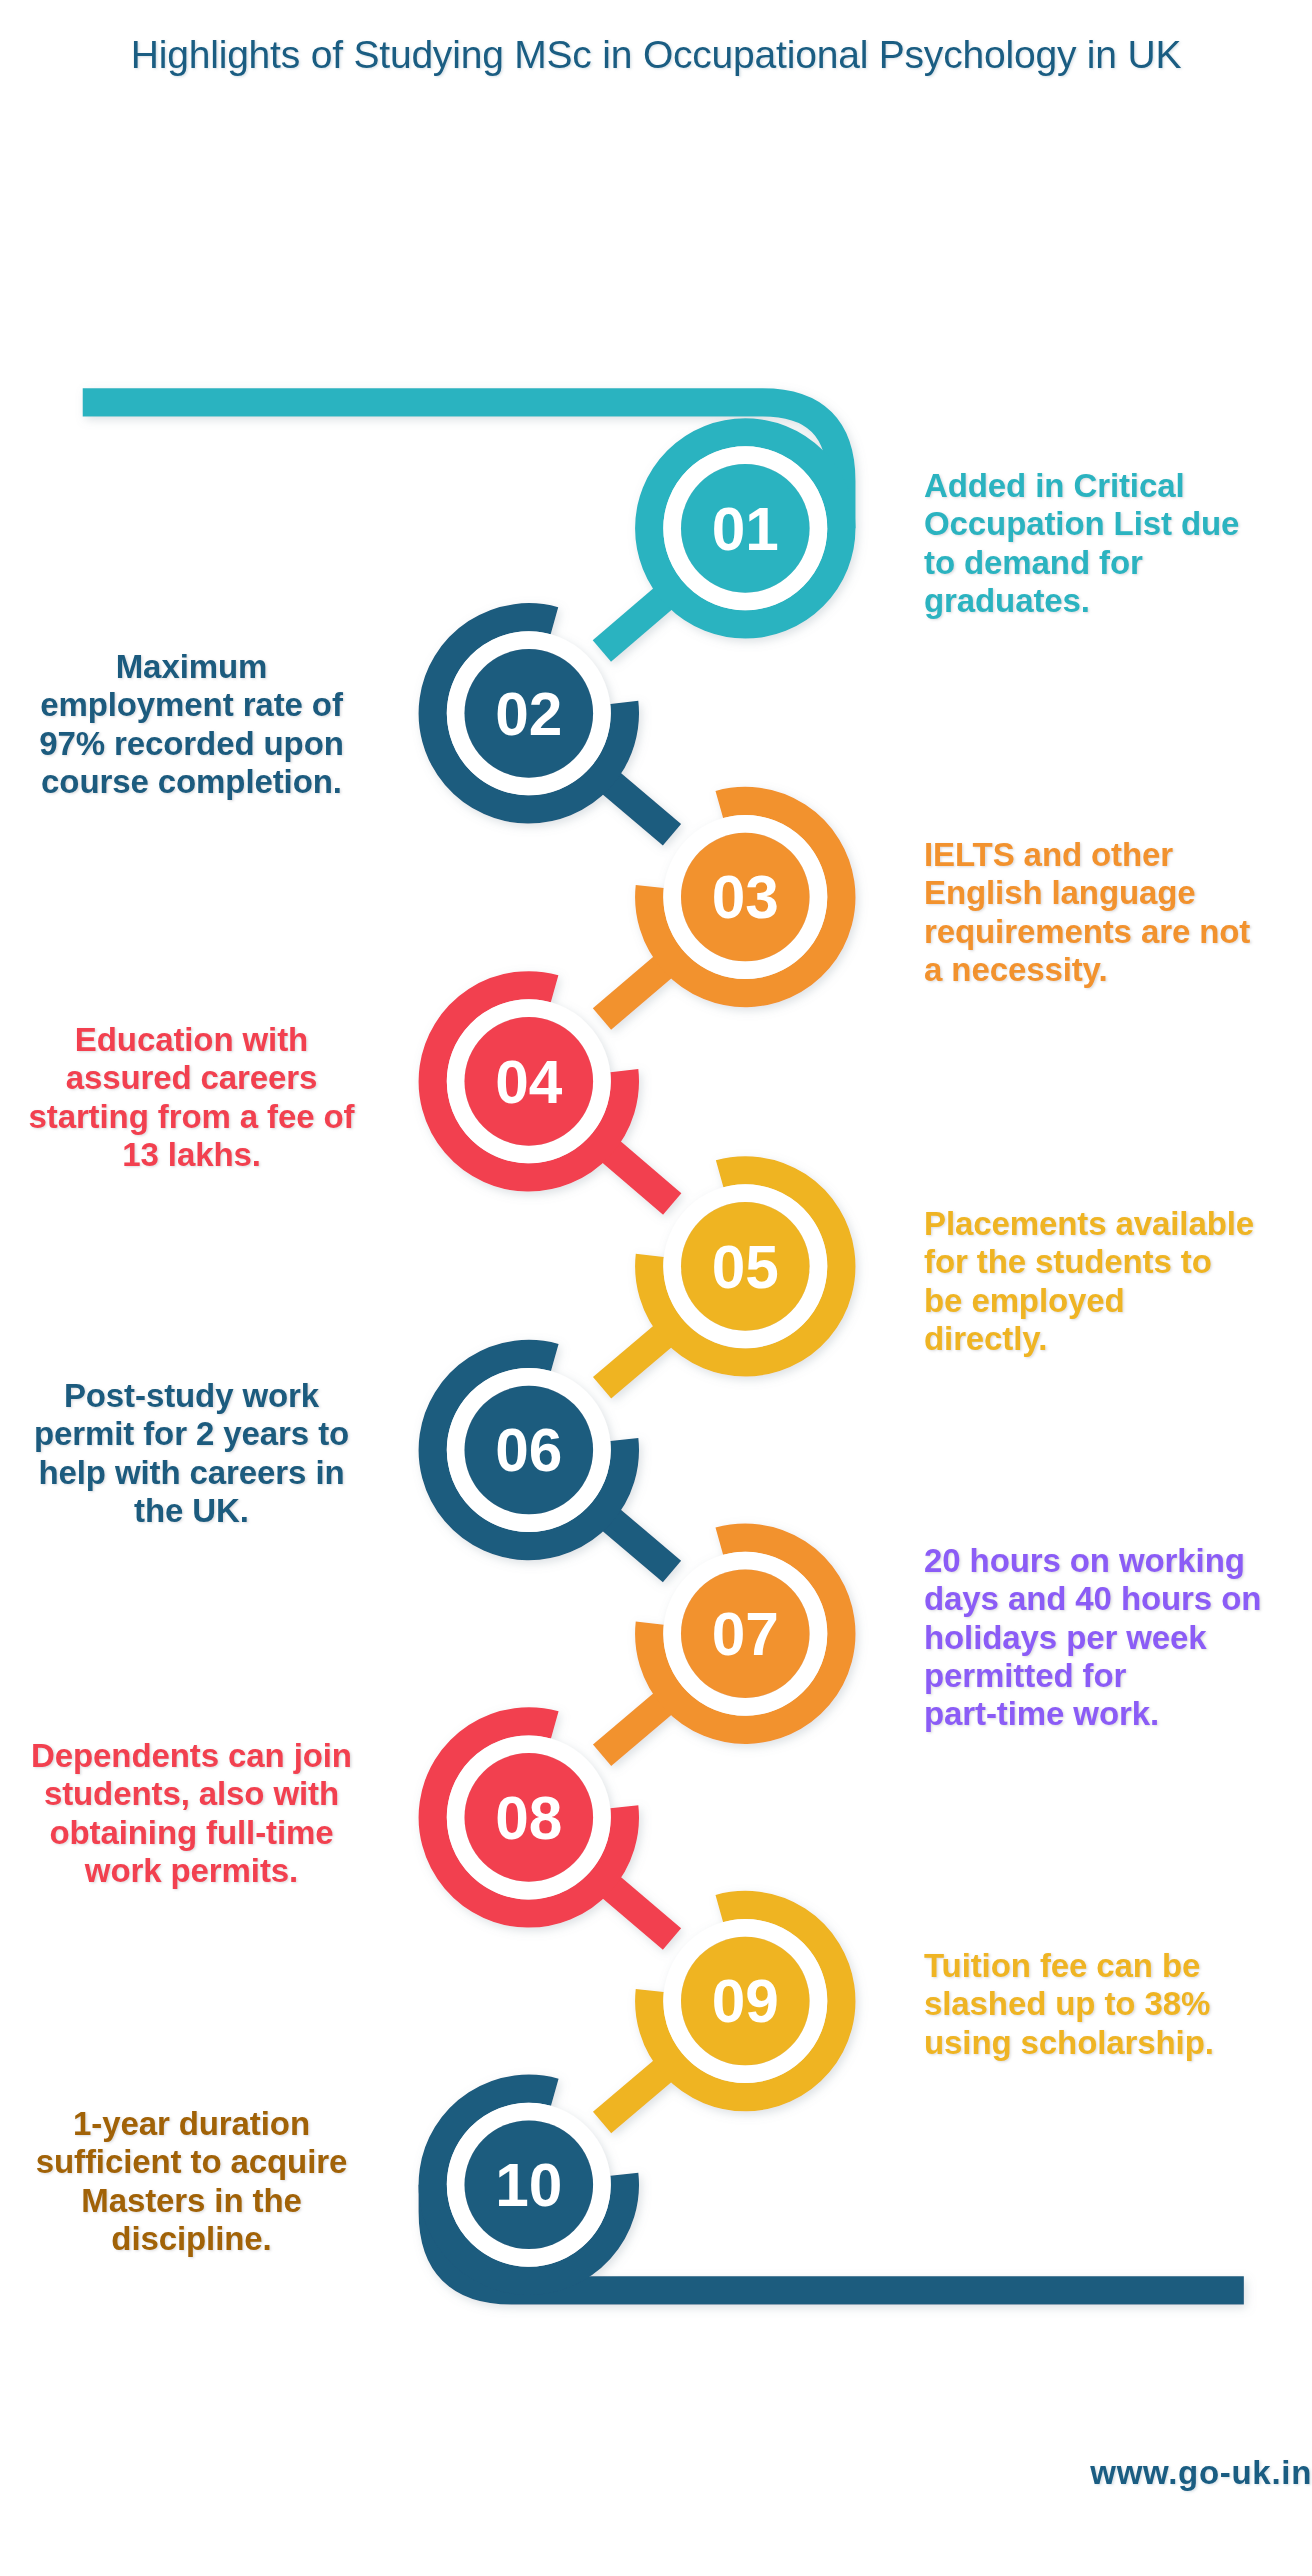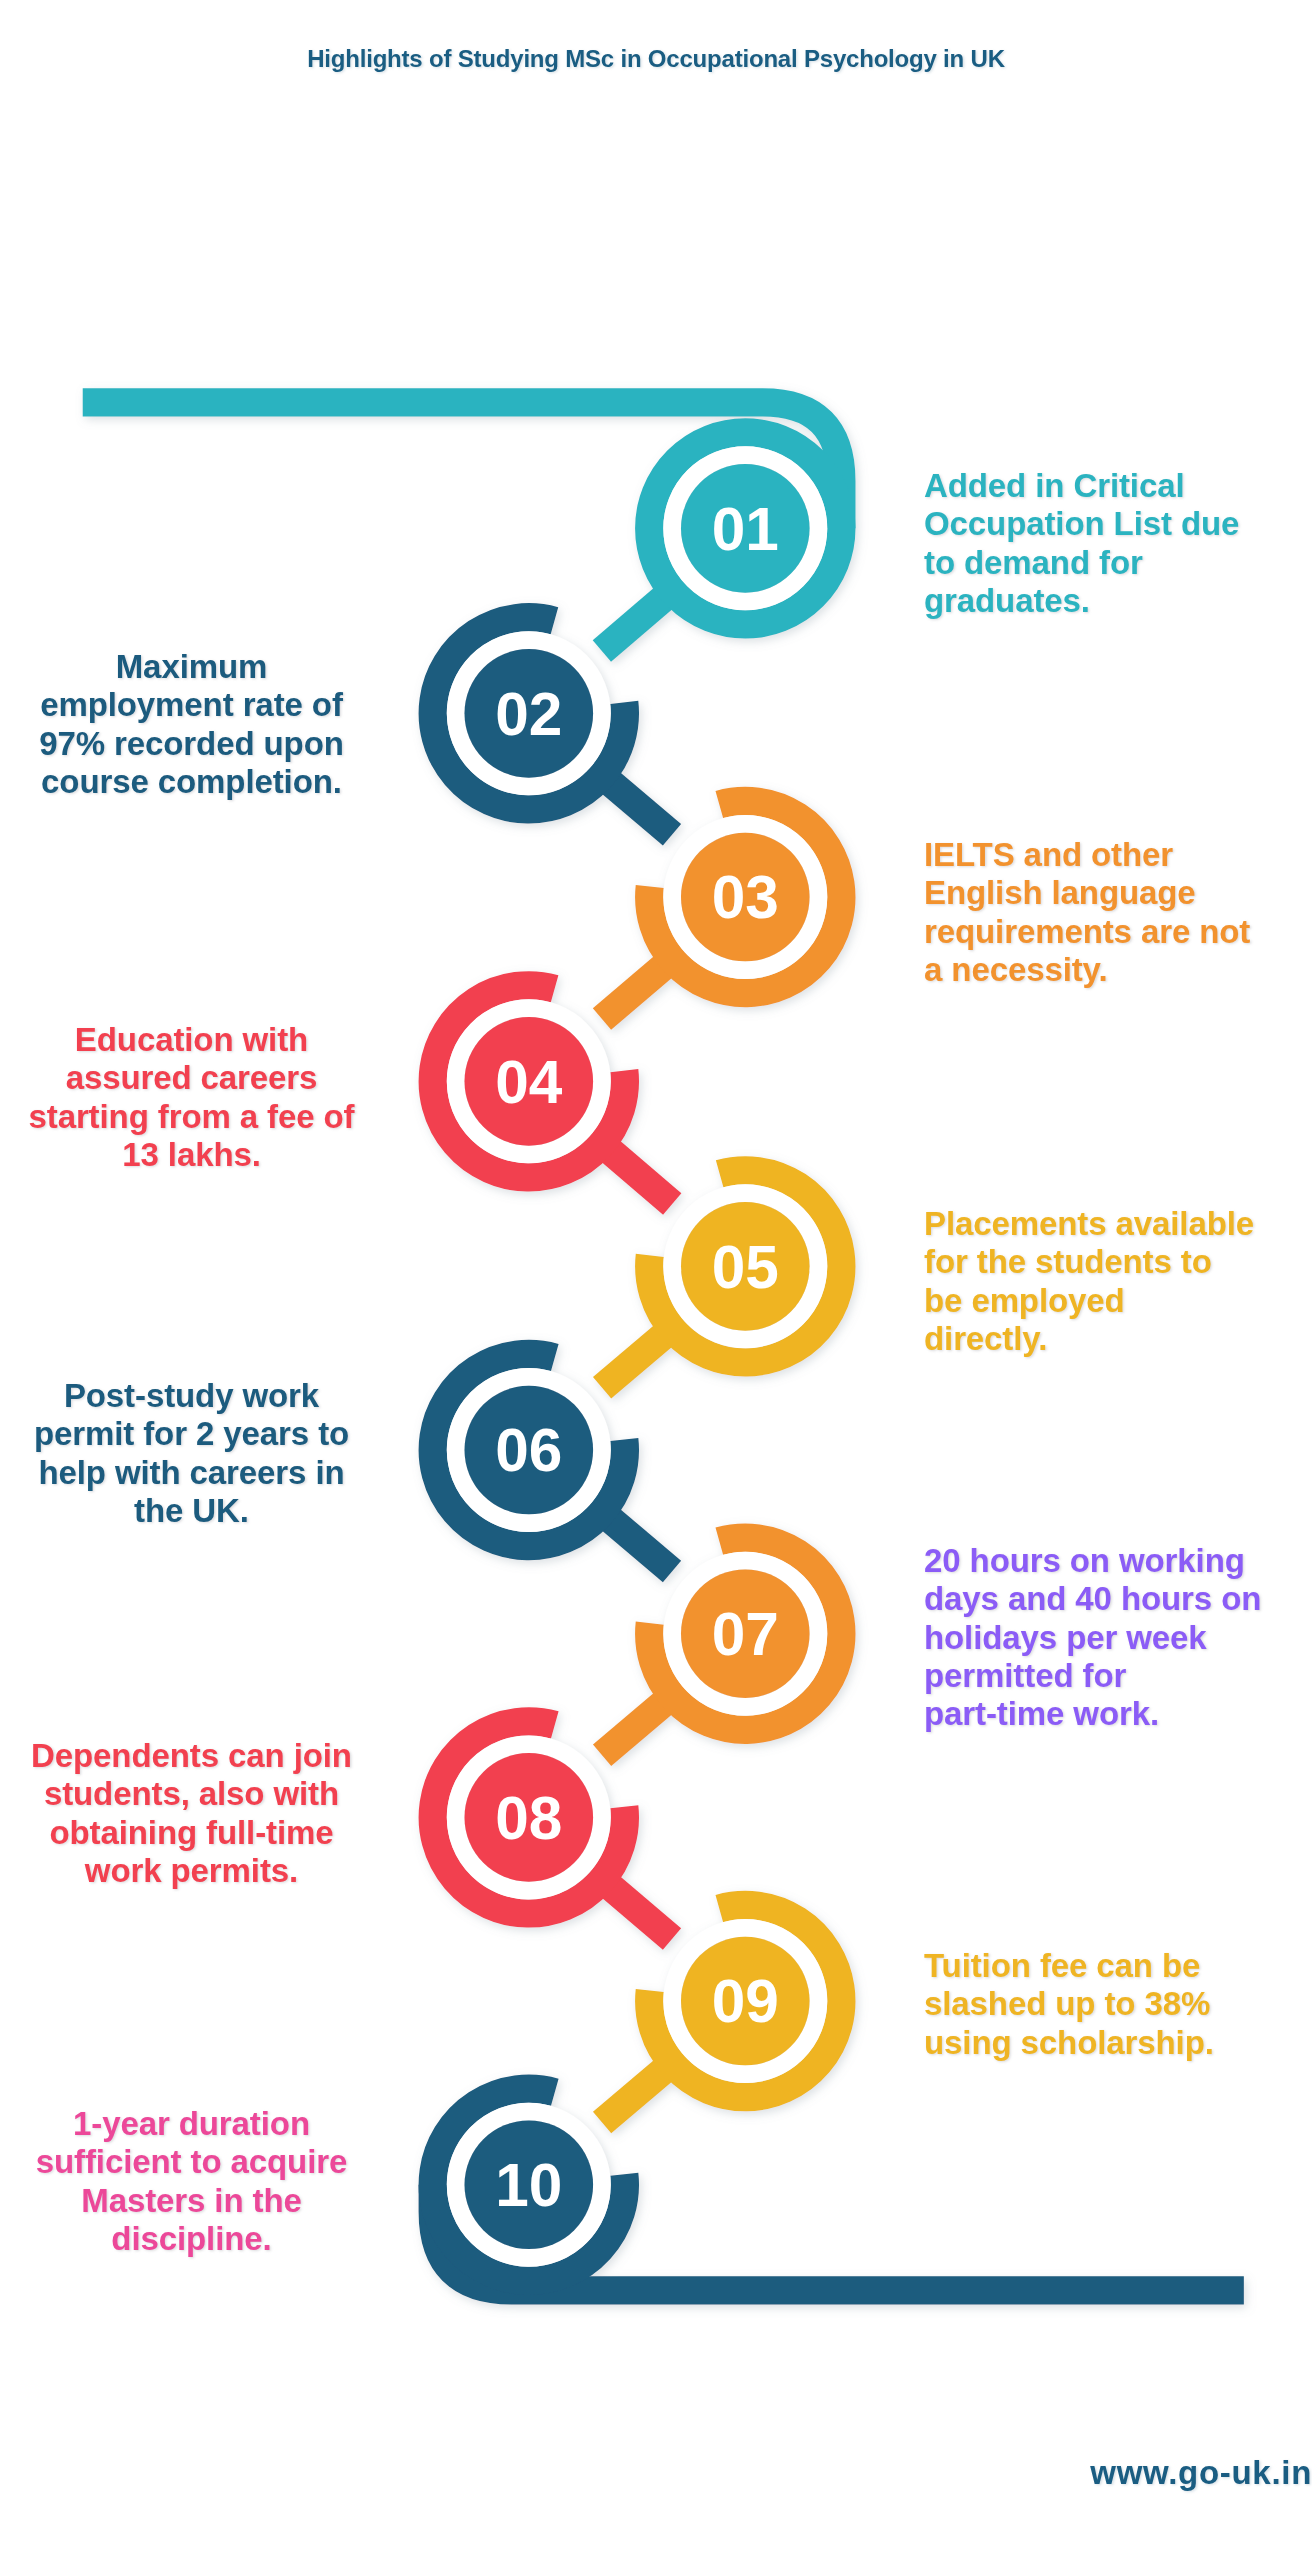--- a/index.html
+++ b/index.html
@@ -25,27 +25,27 @@
     font-size: 51px;
     font-weight: bold;
     color: #1a5d82;
     letter-spacing: -0.3px;
     line-height: 1.05;
     text-shadow: 2px 2px 3.3px rgba(120,150,170,0.30);
     margin: 0 0 30px 0;
     padding: 0 19.7px;
   }
   #page-subtitle {
-    font-size: 24px;
-    font-weight: bold;
+    font-size: 39px;
+    font-weight: normal;
     color: #1a5d82;
     letter-spacing: -0.2px;
     line-height: 1.1;
     text-shadow: 1.3px 1.3px 2.6px rgba(120,150,170,0.30);
-    margin: 12px;
+    margin: 0;
     padding: 0 11.8px;
   }
 
   
   #infographic {
     position: absolute;
     left: 4px; top: 0;
     width: 1312px; height: 2576px;
     pointer-events: none;
   }
@@ -181,21 +181,21 @@
 holidays per week
 permitted for
 part-time work.</div>
     <div class="caption left" style="color: rgb(242, 64, 79); top: 1737px; right: 935px; width: 371px;">Dependents can join
 students, also with
 obtaining full-time
 work permits.</div>
     <div class="caption right" style="color: rgb(239, 180, 35); top: 1947px; left: 924px; width: 379px;">Tuition fee can be
 slashed up to 38%
 using scholarship.</div>
-    <div class="caption left" style="color: #ec4899; top: 2105px; right: 935px; width: 371px;">1-year duration
+    <div class="caption left" style="color: #a16207; top: 2105px; right: 935px; width: 371px;">1-year duration
 sufficient to acquire
 Masters in the
 discipline.</div>
   </div>
 
 <div id="footer">
   <span id="footer-url">www.go-uk.in</span>
 </div>
 
 

